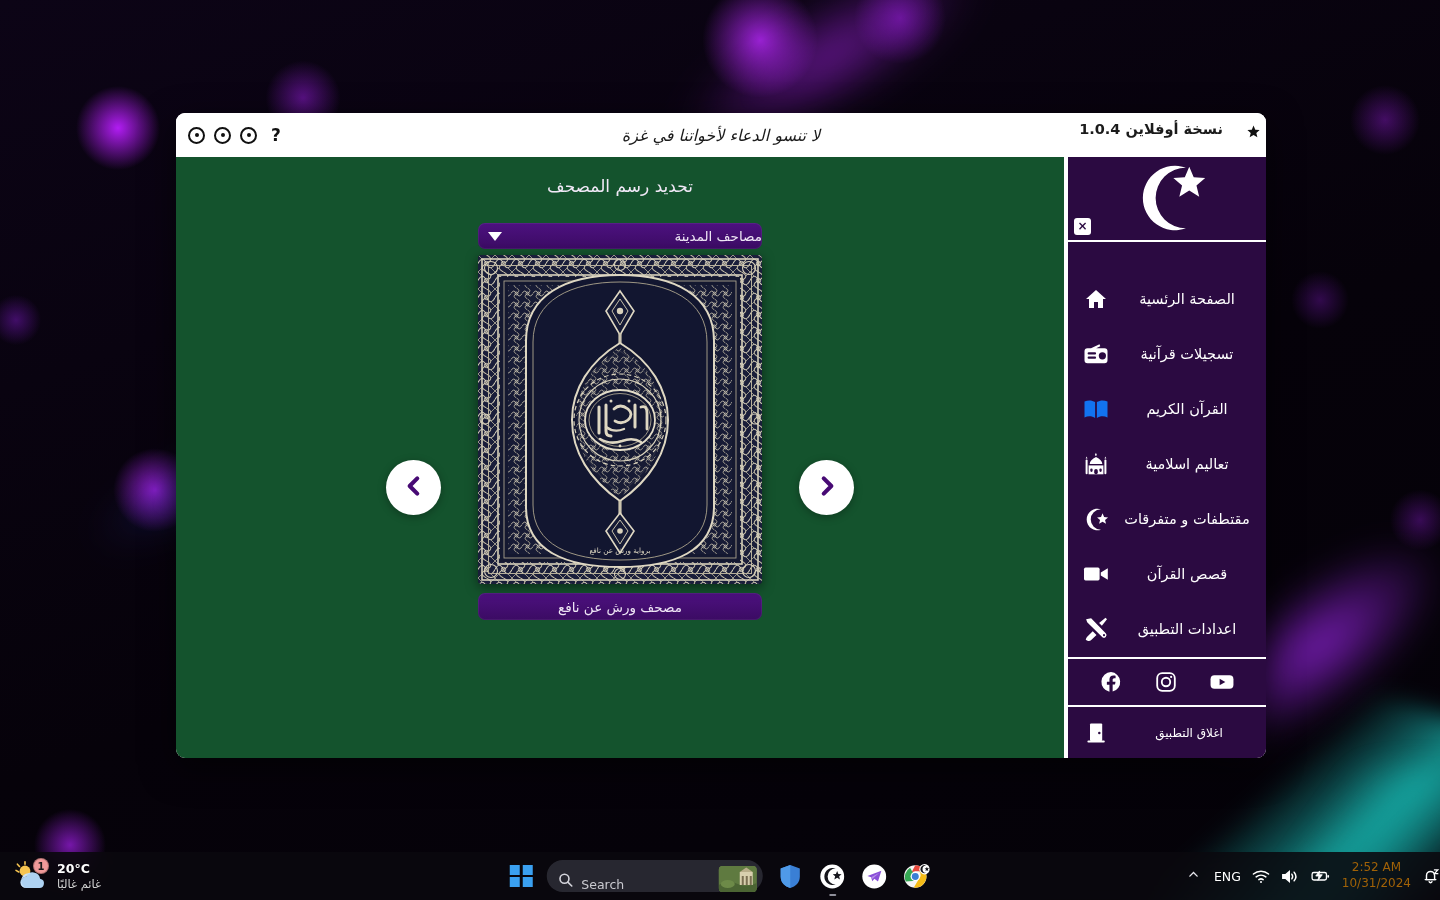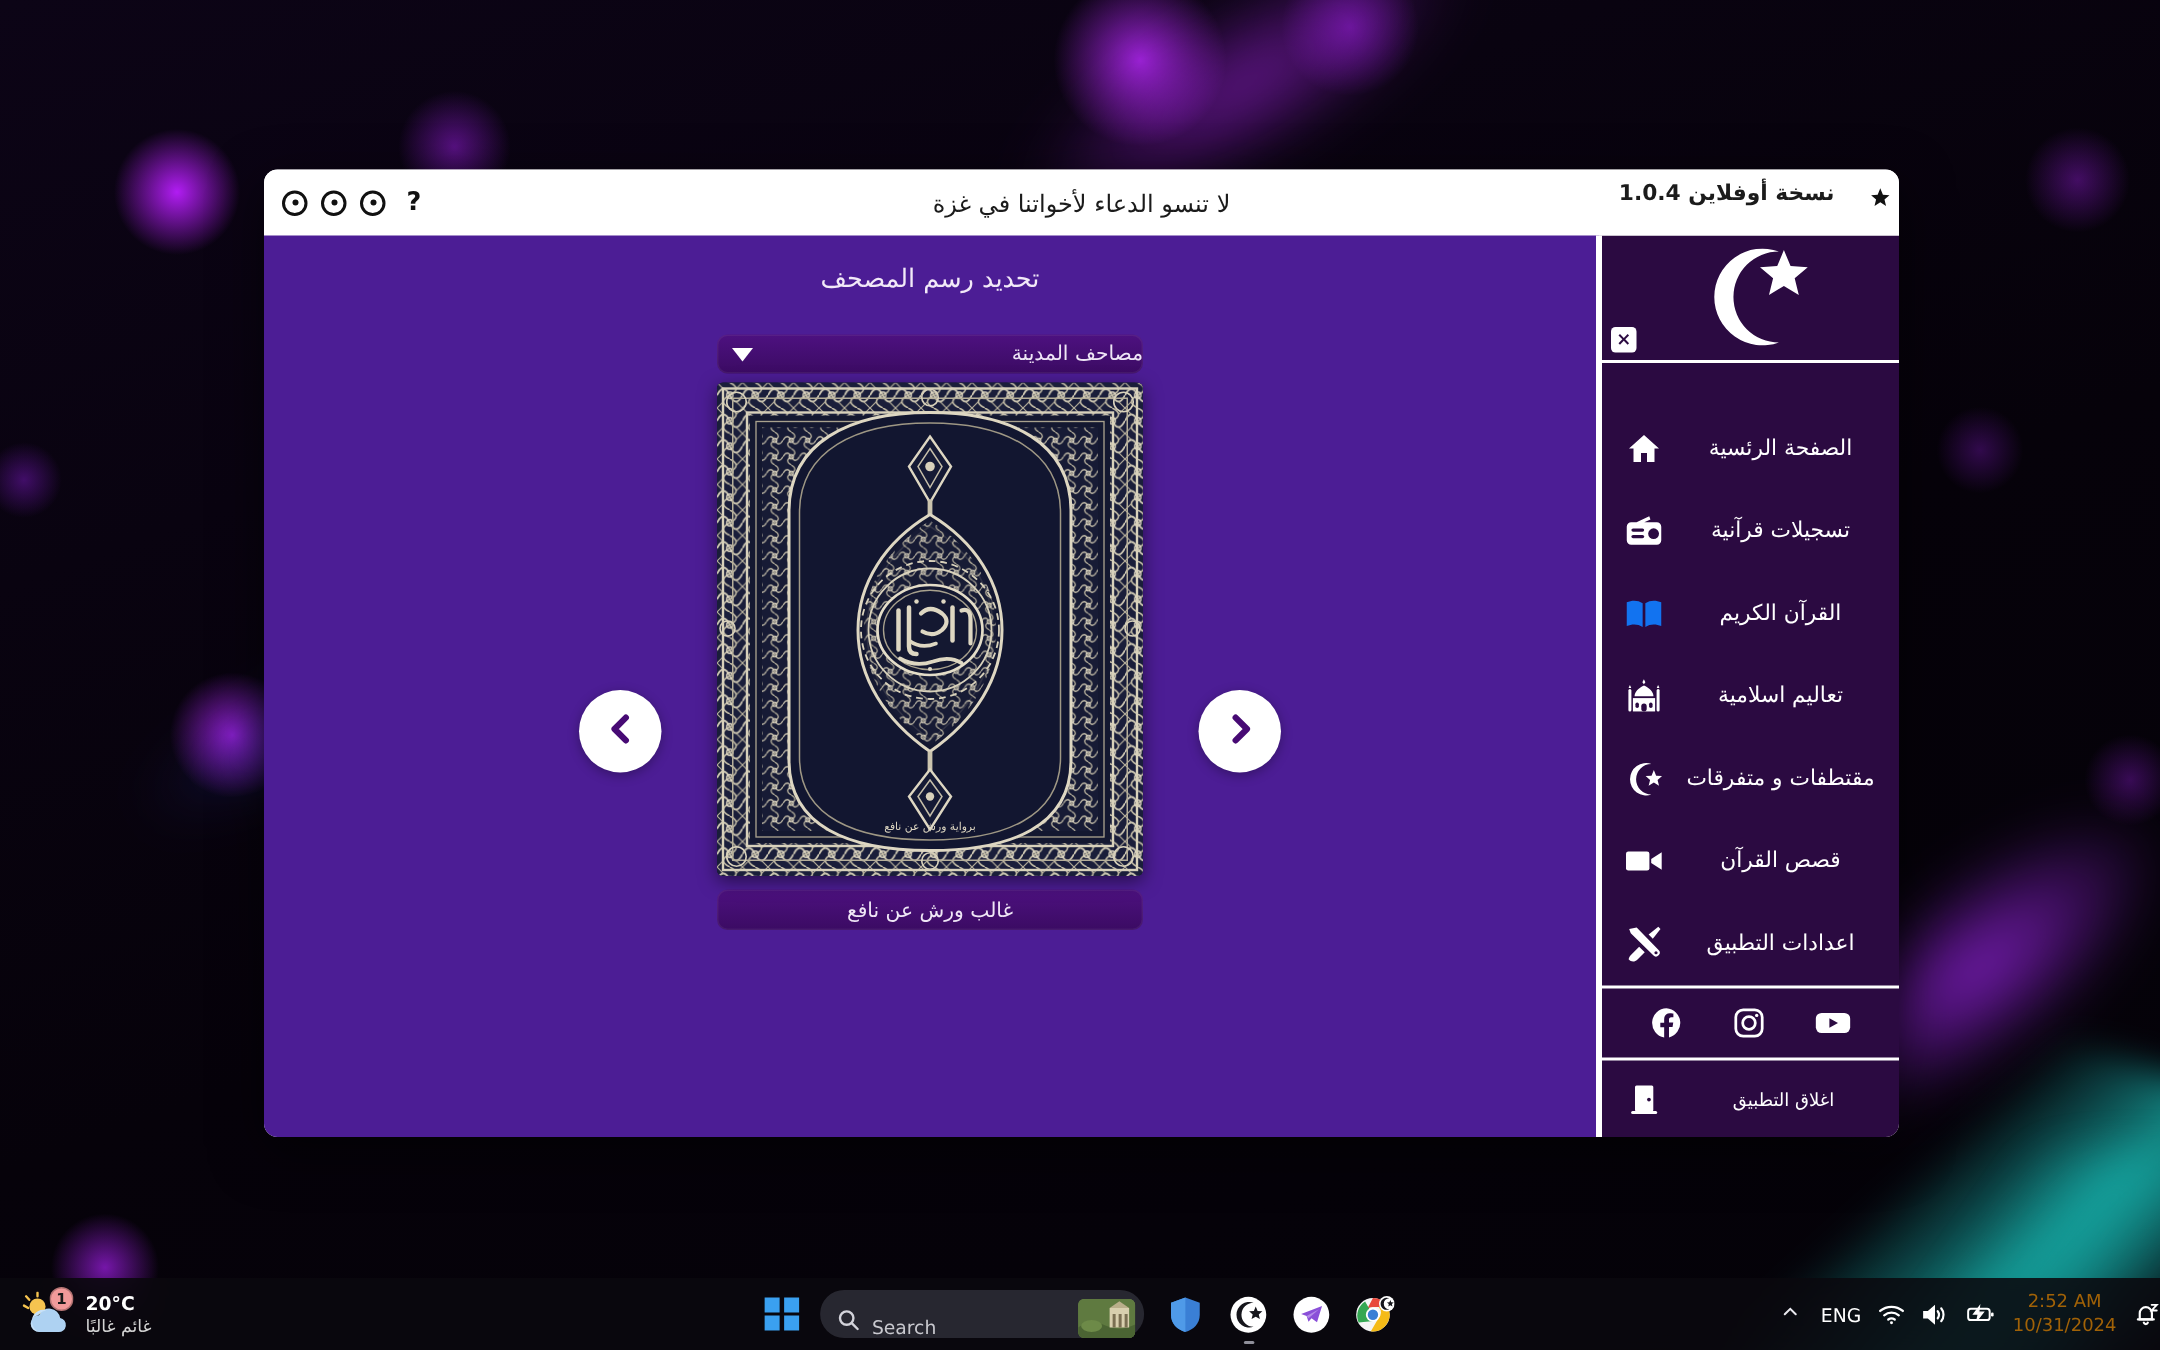--- a/index.html
+++ b/index.html
@@ -121,20 +121,21 @@
     cursor: pointer; line-height: 1;
   }
   .title-center {
     position: absolute;
     left: 0; right: 0;
     text-align: center;
     font-size: 16px;
     color: #1b1b1b;
     direction: rtl;
     pointer-events: none;
+    font-style: italic;
   }
   .title-right {
     margin-left: auto;
     display: flex; align-items: flex-start; gap: 9px;
     direction: rtl;
   }
   .version-txt {
     font-size: 14.5px; color: #1b1b1b; font-weight: 600;
     direction: rtl;
   }
@@ -215,21 +216,21 @@
     padding: 0 10px 0 12px;
     border-top: 2px solid #ffffff;
     cursor: pointer;
     direction: rtl;
   }
   .exit-lbl { flex: 1; text-align: center; font-size: 12px; color: #fff; direction: rtl; }
 
   
   .main {
     flex: 1;
-    background: #4c1d95;
+    background: #14532d;
     position: relative;
     display: flex; flex-direction: column;
     align-items: center;
     min-width: 0;
     border-right: 2px solid #ffffff;
   }
   .main-title {
     margin-top: 19px;
     font-size: 17px;
     color: #f2e9f8;
@@ -676,21 +677,21 @@
                     <circle cx="142" cy="319" r="5.5"></circle>
                   <circle cx="7" cy="164" r="5"></circle>
                     <circle cx="277" cy="164" r="5"></circle>
                 </g>
 
                 <text x="142" y="298" text-anchor="middle" font-family="DejaVu Sans, sans-serif" font-size="7.2" fill="#ded7c2" letter-spacing=".3" direction="rtl">برواية ورش عن نافع</text>
               </svg>
             </div>
           </div>
 
-          <div class="book-label">غالب ورش عن نافع</div>
+          <div class="book-label">مصحف ورش عن نافع</div>
         </div>
 
         <div class="nav-arrow arrow-prev">
           <span>
             <svg viewBox="0 0 24 24" width="26" height="26" fill="none" stroke="#470a74" stroke-width="3.8" stroke-linecap="round" stroke-linejoin="round" aria-hidden="true">
               <polyline points="15,5 8,12 15,19"></polyline>
             </svg>
           </span>
         </div>
         <div class="nav-arrow arrow-next">

